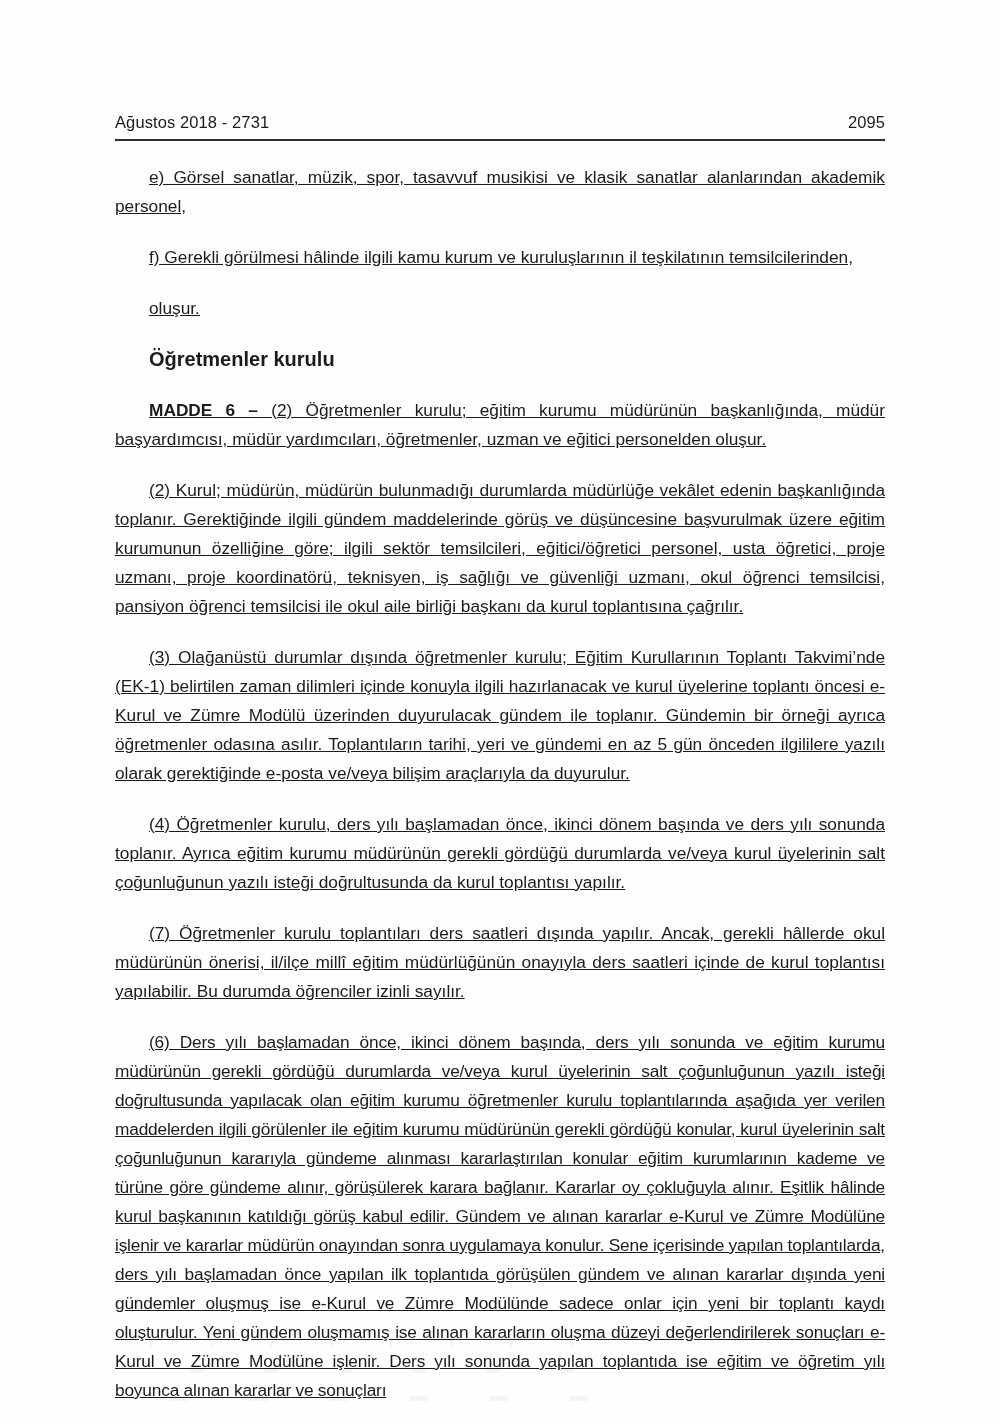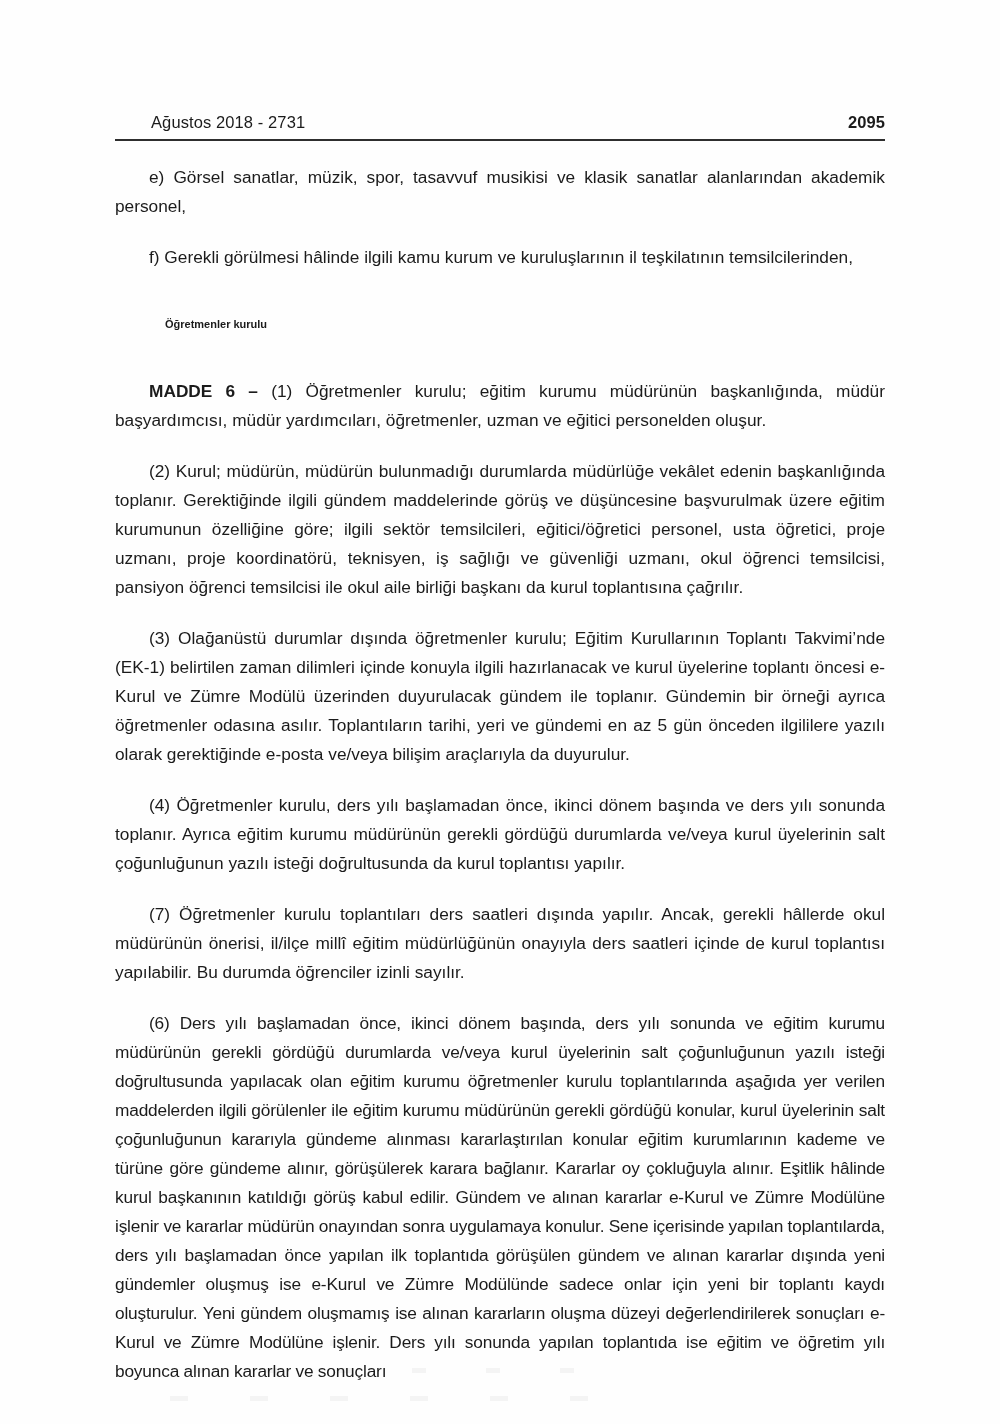--- a/index.html
+++ b/index.html
@@ -30,26 +30,25 @@
 
   
   .page-header {
     display: flex;
     align-items: baseline;
     justify-content: space-between;
     font-size: 16.5px;
     letter-spacing: 0.1px;
     color: #1b1b1b;
     padding-bottom: 4px;
-    margin-left: 36px;
   }
 
   .header-left   { flex: 0 0 auto; white-space: nowrap; }
   .header-center { flex: 1 1 auto; text-align: center; white-space: nowrap; }
-  .header-right  { flex: 0 0 auto; white-space: nowrap; text-align: right; min-width: 52px; font-weight: bold; }
+  .header-right  { flex: 0 0 auto; white-space: nowrap; text-align: right; min-width: 52px; }
 
   .header-rule {
     height: 0;
     border-top: 2px solid #2e2e2e;
     margin-top: 3px;
     margin-bottom: 22px;
   }
 
   
   .body-text {
@@ -59,37 +58,38 @@
     text-justify: inter-word;
     color: #1b1b1b;
   }
 
   .para {
     margin: 0 0 0 0;
     text-indent: 34px;
     text-align: justify;
     text-align-last: left;
     padding-bottom: 22px;
+    text-decoration: underline;
   }
 
   .para.last-block { padding-bottom: 0; }
 
   
   .para.condensed {
     letter-spacing: -0.18px;
     word-spacing: -0.2px;
   }
 
   .section-heading {
     font-weight: bold;
     text-indent: 34px;
-    margin: 16px;
+    margin: 0;
     padding-bottom: 22px;
     text-align: left;
-    font-size: 11px;
+    font-size: 20px;
     line-height: 29px;
   }
 
   .article-label {
     font-weight: bold;
   }
 
   
   .bleed-artifact {
     position: absolute;
@@ -118,25 +118,26 @@
     </div>
 
     <div class="header-rule"></div>
 
     <div class="body-text">
 
       <p class="para">e) Görsel sanatlar, müzik, spor, tasavvuf musikisi ve klasik sanatlar alanlarından akademik personel,</p>
 
       <p class="para">f) Gerekli görülmesi hâlinde ilgili kamu kurum ve kuruluşlarının il teşkilatının temsilcilerinden,</p>
 
+      <p class="para">oluşur.</p>
 
 
       <h2 class="section-heading">Öğretmenler kurulu</h2>
 
-      <p class="para"><span class="article-label">MADDE 6 –</span><span> (1) Öğretmenler kurulu; eğitim kurumu müdürünün başkanlığında, müdür başyardımcısı, müdür yardımcıları, öğretmenler, uzman ve eğitici personelden oluşur.</span></p>
+      <p class="para"><span class="article-label">MADDE 6 –</span><span> (2) Öğretmenler kurulu; eğitim kurumu müdürünün başkanlığında, müdür başyardımcısı, müdür yardımcıları, öğretmenler, uzman ve eğitici personelden oluşur.</span></p>
 
       <p class="para">(2) Kurul; müdürün, müdürün bulunmadığı durumlarda müdürlüğe vekâlet edenin başkanlığında toplanır. Gerektiğinde ilgili gündem maddelerinde görüş ve düşüncesine başvurulmak üzere eğitim kurumunun özelliğine göre; ilgili sektör temsilcileri, eğitici/öğretici personel, usta öğretici, proje uzmanı, proje koordinatörü, teknisyen, iş sağlığı ve güvenliği uzmanı, okul öğrenci temsilcisi, pansiyon öğrenci temsilcisi ile okul aile birliği başkanı da kurul toplantısına çağrılır.</p>
 
       <p class="para">(3) Olağanüstü durumlar dışında öğretmenler kurulu; Eğitim Kurullarının Toplantı Takvimi’nde    (EK-1) belirtilen zaman dilimleri içinde konuyla ilgili hazırlanacak ve kurul üyelerine toplantı öncesi e-Kurul ve Zümre Modülü üzerinden duyurulacak gündem ile toplanır. Gündemin bir örneği ayrıca öğretmenler odasına asılır. Toplantıların tarihi, yeri ve gündemi en az 5 gün önceden ilgililere yazılı olarak gerektiğinde e-posta ve/veya bilişim araçlarıyla da duyurulur.</p>
 
       <p class="para">(4) Öğretmenler kurulu, ders yılı başlamadan önce, ikinci dönem başında ve ders yılı sonunda toplanır. Ayrıca eğitim kurumu müdürünün gerekli gördüğü durumlarda ve/veya kurul üyelerinin salt çoğunluğunun yazılı isteği doğrultusunda da kurul toplantısı yapılır.</p>
 
       <p class="para">(7) Öğretmenler kurulu toplantıları ders saatleri dışında yapılır. Ancak, gerekli hâllerde okul müdürünün önerisi, il/ilçe millî eğitim müdürlüğünün onayıyla ders saatleri içinde de kurul toplantısı yapılabilir.  Bu durumda öğrenciler izinli sayılır.</p>
 
       <p class="para condensed last-block">(6) Ders yılı başlamadan önce, ikinci dönem başında, ders yılı sonunda ve eğitim kurumu müdürünün gerekli gördüğü durumlarda ve/veya kurul üyelerinin salt çoğunluğunun yazılı isteği doğrultusunda yapılacak olan eğitim kurumu öğretmenler kurulu toplantılarında aşağıda yer verilen maddelerden ilgili görülenler ile eğitim kurumu müdürünün gerekli gördüğü konular, kurul üyelerinin salt çoğunluğunun kararıyla gündeme alınması kararlaştırılan konular eğitim kurumlarının kademe ve türüne göre gündeme alınır, görüşülerek karara bağlanır. Kararlar oy çokluğuyla alınır. Eşitlik hâlinde kurul başkanının katıldığı görüş kabul edilir. Gündem ve alınan kararlar e-Kurul ve Zümre Modülüne işlenir ve kararlar müdürün onayından sonra uygulamaya konulur. Sene içerisinde yapılan toplantılarda, ders yılı başlamadan önce yapılan ilk toplantıda görüşülen gündem ve alınan kararlar dışında yeni gündemler oluşmuş ise e-Kurul ve Zümre Modülünde sadece onlar için yeni bir toplantı kaydı oluşturulur. Yeni gündem oluşmamış ise alınan kararların oluşma düzeyi değerlendirilerek sonuçları e-Kurul ve Zümre Modülüne işlenir. Ders yılı sonunda yapılan toplantıda ise eğitim ve öğretim yılı boyunca alınan kararlar ve sonuçları</p>

